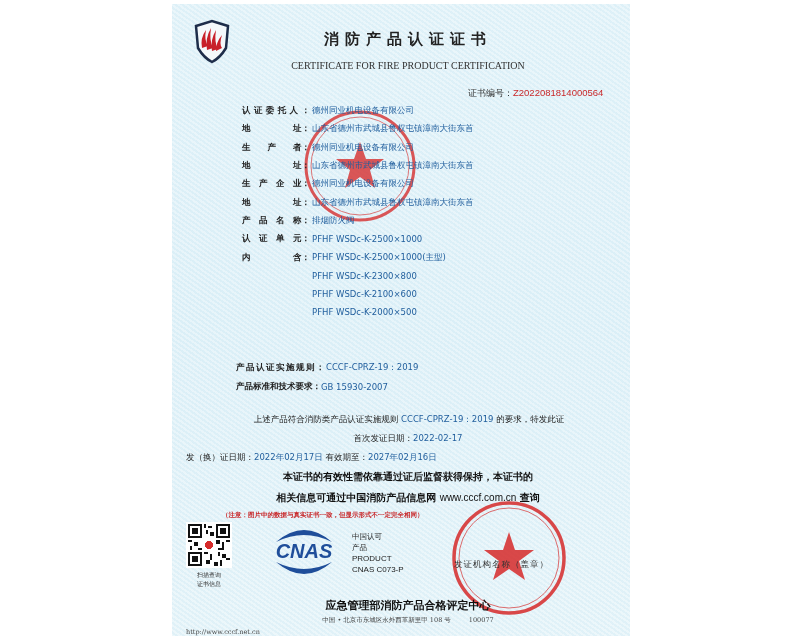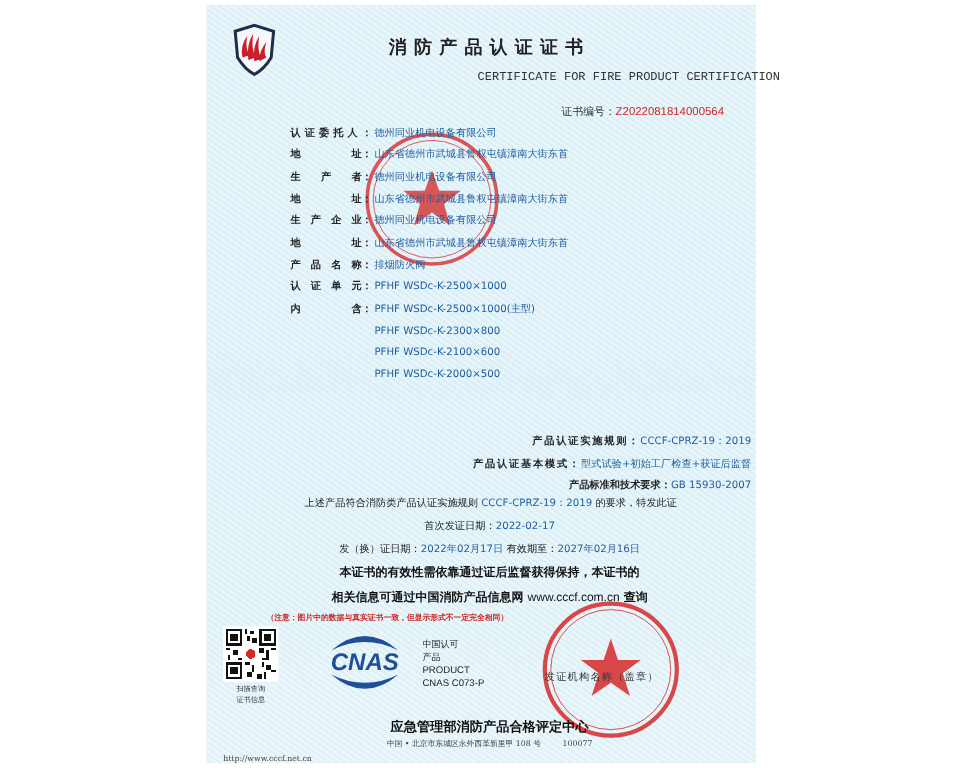--- a/index.html
+++ b/index.html
@@ -14,48 +14,47 @@
   }
 
   .logo { position: absolute; left: 20px; top: 14px; width: 40px; height: 46px; }
 
   .title-cn {
     position: absolute; left: 0; width: 100%; top: 26px; text-align: center;
     font-size: 15px; letter-spacing: 6px; color: #222; font-weight: bold;
     padding-left: 14px;
   }
   .title-en {
-    position: absolute; left: 0; width: 100%; top: 56px; text-align: right;
-    font-family: Liberation Mono, monospace; font-size: 10px; color: #333;
+    position: absolute; left: 0; width: 100%; top: 56px; text-align: center;
+    font-family: Liberation Serif, serif; font-size: 10px; color: #333;
     padding-left: 14px;
-    margin-left: 20px;
   }
   .cert-no {
     position: absolute; left: 296px; top: 83px; font-size: 9px; color: #333; white-space: nowrap;
   }
   .cert-no .val { color: #c8282a; font-family: "Liberation Sans", sans-serif; font-size: 9.5px; }
 
   .fields { position: absolute; left: 70px; top: 98px; width: 380px; }
   .field-row { display: flex; height: 18.3px; align-items: center; font-size: 8.5px; white-space: nowrap; }
   .field-label {
     width: 68px; color: #222; font-weight: bold; display: flex; justify-content: space-between;
   }
   .field-value { color: #1f5d9c; padding-left: 2px; font-size: 8.5px; }
   .field-value.model { font-family: "DejaVu Sans", sans-serif; font-size: 8.5px; }
 
   .wide-fields { position: absolute; left: 64px; top: 355px; width: 390px; }
-  .wide-row { display: flex; height: 18.5px; align-items: center; font-size: 8.5px; white-space: nowrap; justify-content: flex-end; }
+  .wide-row { display: flex; height: 18.5px; align-items: center; font-size: 8.5px; white-space: nowrap; }
   .wide-row .wlabel { color: #222; font-weight: bold; letter-spacing: 1.5px; }
   .wide-row .wvalue { color: #1f5d9c; }
 
   .conform { position: absolute; left: 0; width: 100%; top: 410px; text-align: center; font-size: 8.5px; color: #222; white-space: nowrap; padding-left: 16px; }
   .conform .hl { color: #1f5d9c; }
   .first-date { position: absolute; left: 0; width: 100%; top: 429px; text-align: center; font-size: 8.5px; color: #222; padding-left: 14px; }
   .first-date .hl { color: #1f5d9c; }
-  .issue-date { position: absolute; left: 0; width: 100%; top: 448px; text-align: center; font-size: 8.5px; color: #222; white-space: nowrap; padding-left: 14px; }
+  .issue-date { position: absolute; left: 0; width: 100%; top: 448px; font-size: 8.5px; color: #222; white-space: nowrap; padding-left: 14px; }
   .issue-date .hl { color: #1f5d9c; }
 
   .notice { position: absolute; left: 0; width: 100%; text-align: center; font-size: 10px; color: #111; font-weight: bold; white-space: nowrap; padding-left: 14px; }
   .notice.l1 { top: 466px; }
   .notice.l2 { top: 487px; }
   .notice .url { font-family: "Liberation Sans", sans-serif; font-weight: normal; }
 
   .disclaimer { position: absolute; left: 50px; top: 507px; font-size: 6.5px; color: #c8282a; font-weight: bold; white-space: nowrap; }
 
   .qr { position: absolute; left: 14px; top: 518px; width: 46px; height: 46px; background: #fff; padding: 2px; }
@@ -187,24 +186,20 @@
     <div class="field-row">
       <div class="field-label"></div>
       <div class="field-value model">PFHF WSDc-K-2000×500</div>
     </div>
   </div>
 
   <div class="wide-fields">
     <div class="wide-row">
       <span class="wlabel">产品认证实施规则：</span>
       <span class="wvalue">CCCF-CPRZ-19：2019</span>
-    </div>
-    <div class="wide-row">
-      <span class="wlabel">产品认证基本模式：</span>
-      <span class="wvalue">型式试验+初始工厂检查+获证后监督</span>
     </div>
     <div class="wide-row">
       <span class="wlabel" style="letter-spacing:0">产品标准和技术要求：</span>
       <span class="wvalue">GB 15930-2007</span>
     </div>
   </div>
 
   <div class="conform">
     <span>上述产品符合消防类产品认证实施规则 </span><span class="hl">CCCF-CPRZ-19：2019</span><span> 的要求，特发此证</span>
   </div>

